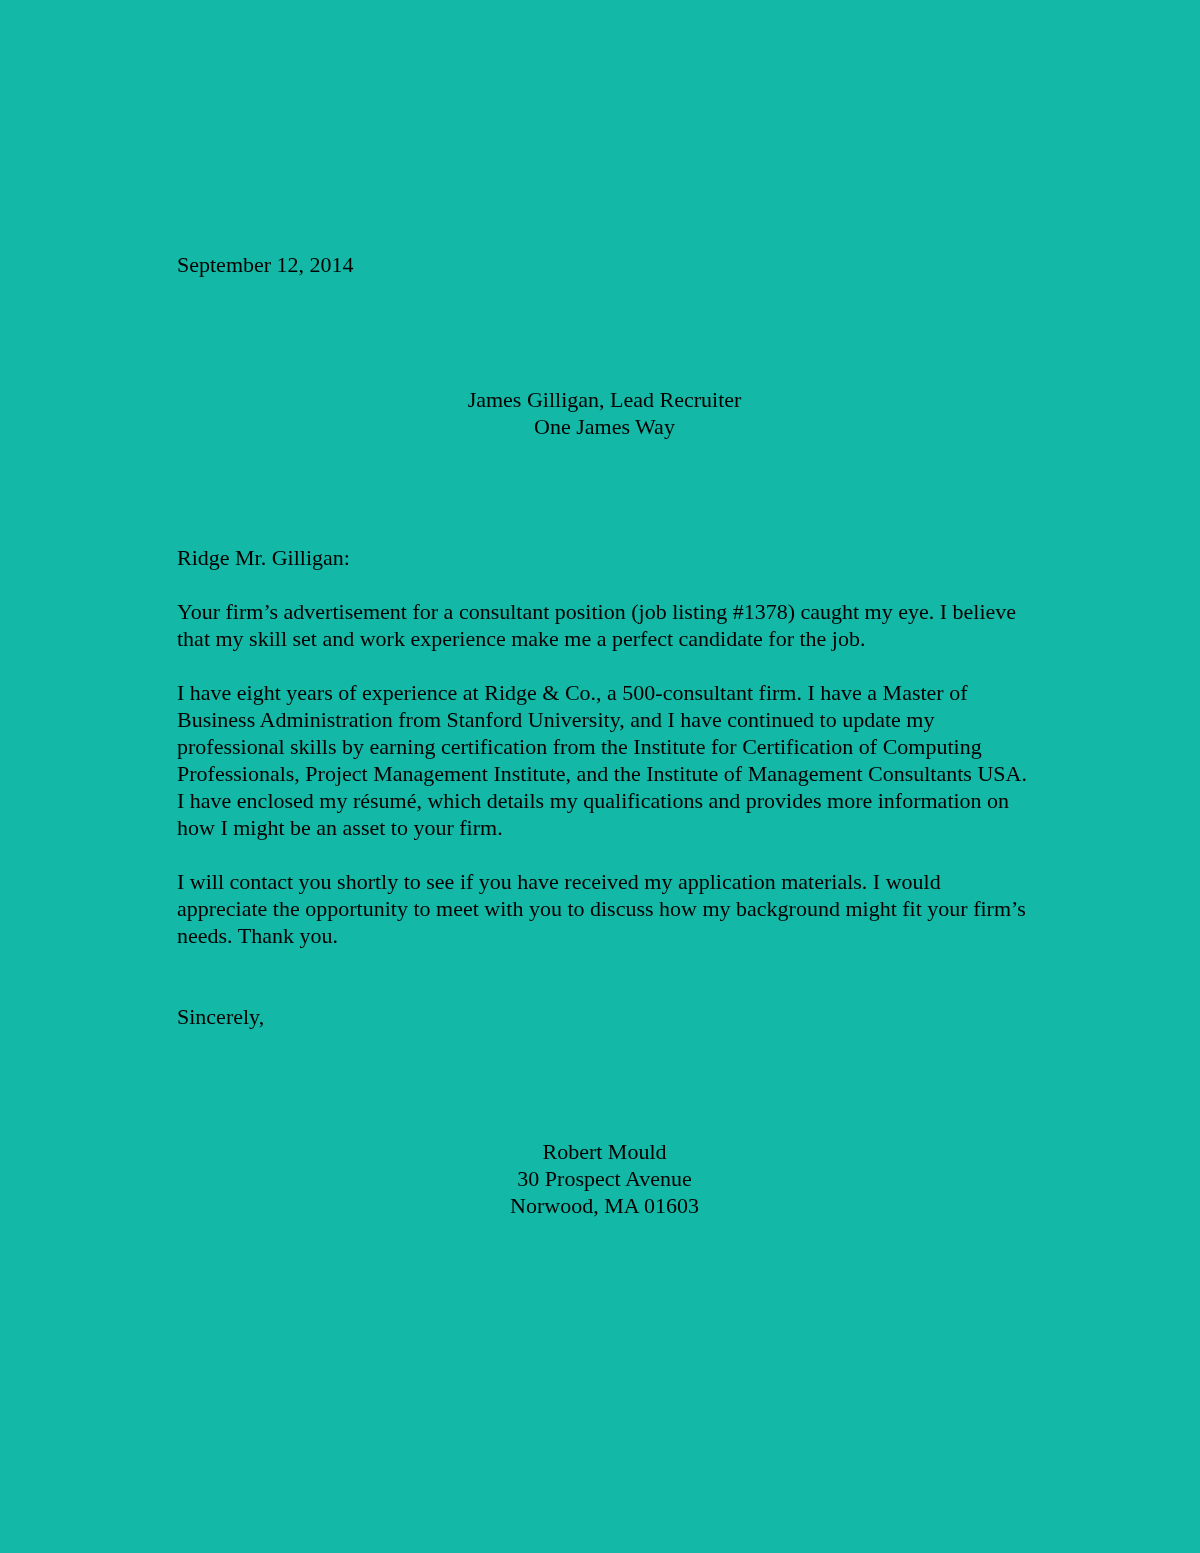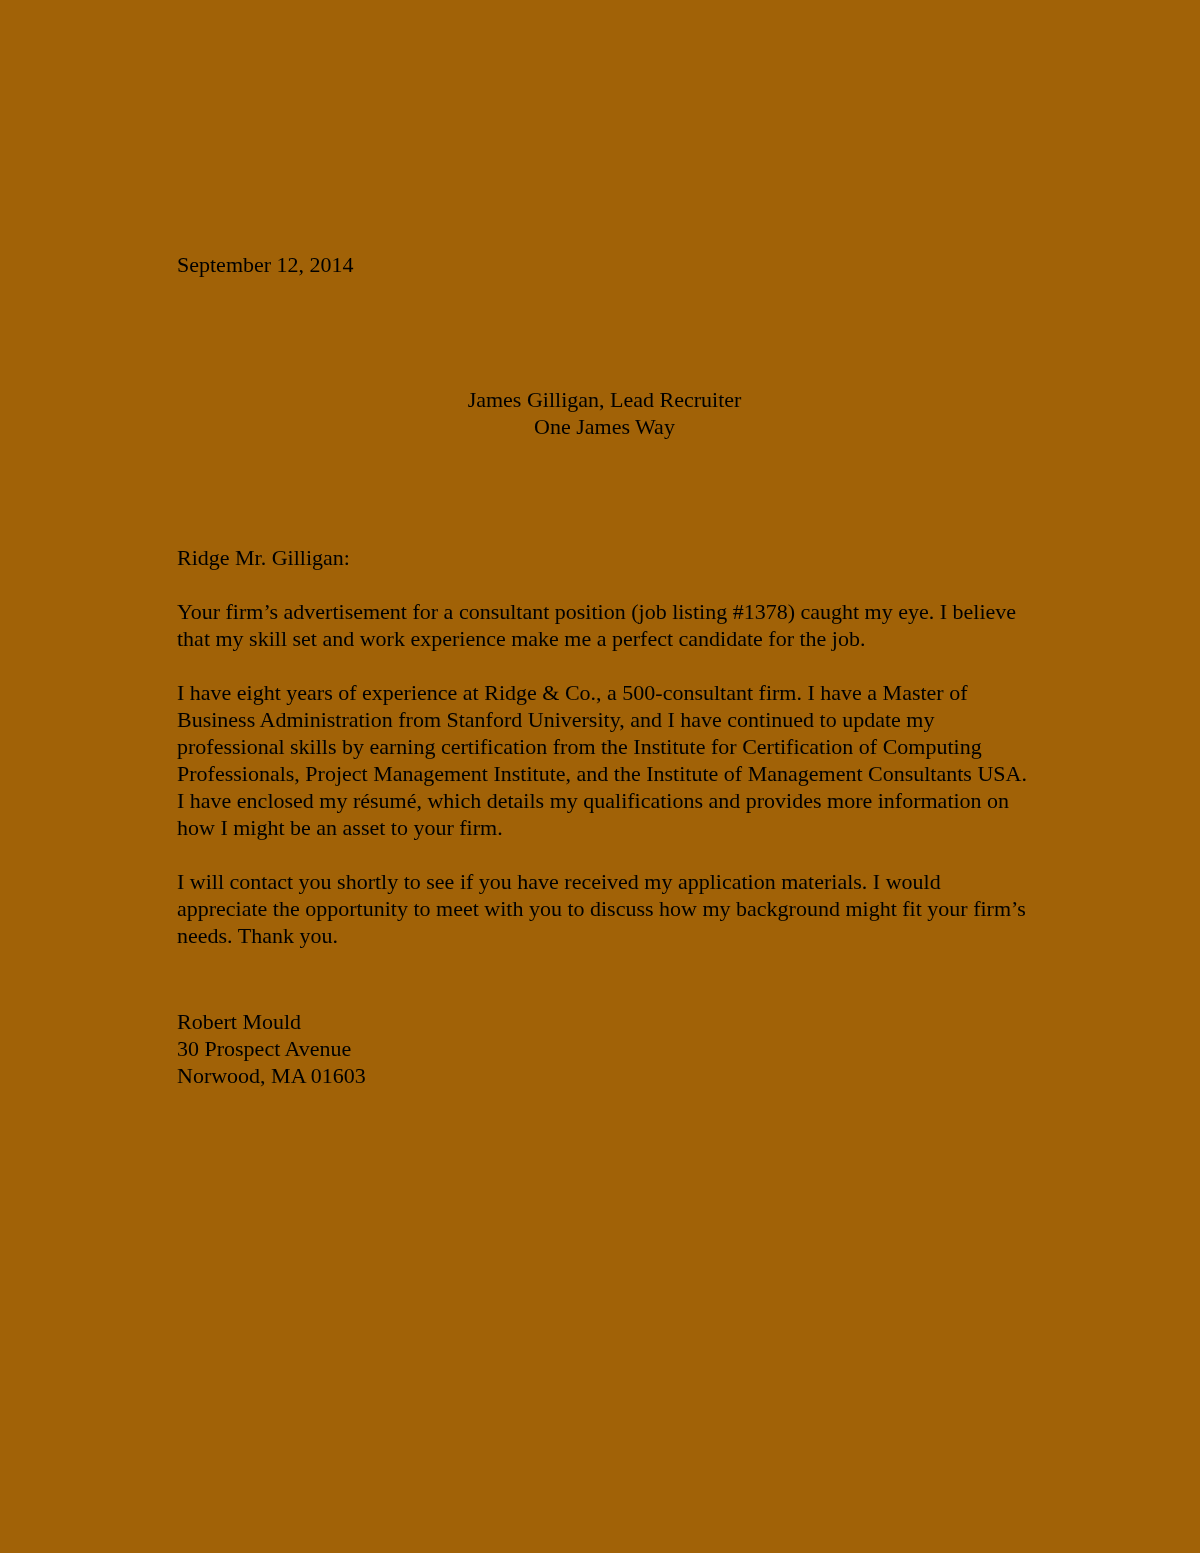--- a/index.html
+++ b/index.html
@@ -9,36 +9,36 @@
   body {
     width: 1200px;
     height: 1553px;
     font-family: "Liberation Serif", "DejaVu Serif", serif;
     color: #000000;
     overflow: hidden;
   }
   .page {
     width: 1200px;
     min-height: 1553px;
-    background: #a16207;
+    background: #14b8a6;
     padding: 251px 168px 60px 177px;
   }
   .line, .para {
     font-size: 22px;
     line-height: 27px;
     color: #000000;
   }
   .para {
     max-width: 856px;
   }
   .block-recipient { margin-top: 108px; text-align: center; }
   .block-salutation { margin-top: 104px; }
   .block-para { margin-top: 27px; }
   .block-closing { margin-top: 54px; }
-  .block-signature { margin-top: 59px; }
+  .block-signature { margin-top: 108px; text-align: center; }
 </style>
 </head>
 <body>
 
 <article class="page">
 
   <div class="line">September 12, 2014</div>
 
   <section class="block-recipient">
     <div class="line">James Gilligan, Lead Recruiter</div>
@@ -46,20 +46,21 @@
   </section>
 
   <div class="line block-salutation">Ridge Mr. Gilligan:</div>
 
   <p class="para block-para">Your firm’s advertisement for a consultant position (job listing #1378) caught my eye. I believe that my skill set and work experience make me a perfect candidate for the job.</p>
 
   <p class="para block-para">I have eight years of experience at Ridge &amp; Co., a 500-consultant firm. I have a Master of Business Administration from Stanford University, and I have continued to update my professional skills by earning certification from the Institute for Certification of Computing Professionals, Project Management Institute, and the Institute of Management Consultants USA. I have enclosed my résumé, which details my qualifications and provides more information on how I might be an asset to your firm.</p>
 
   <p class="para block-para">I will contact you shortly to see if you have received my application materials. I would appreciate the opportunity to meet with you to discuss how my background might fit your firm’s needs. Thank you.</p>
 
+  <div class="line block-closing">Sincerely,</div>
 
   <section class="block-signature">
     <div class="line">Robert Mould</div>
     <div class="line">30 Prospect Avenue</div>
     <div class="line">Norwood, MA 01603</div>
   </section>
 
 </article>
 
 </body></html>

